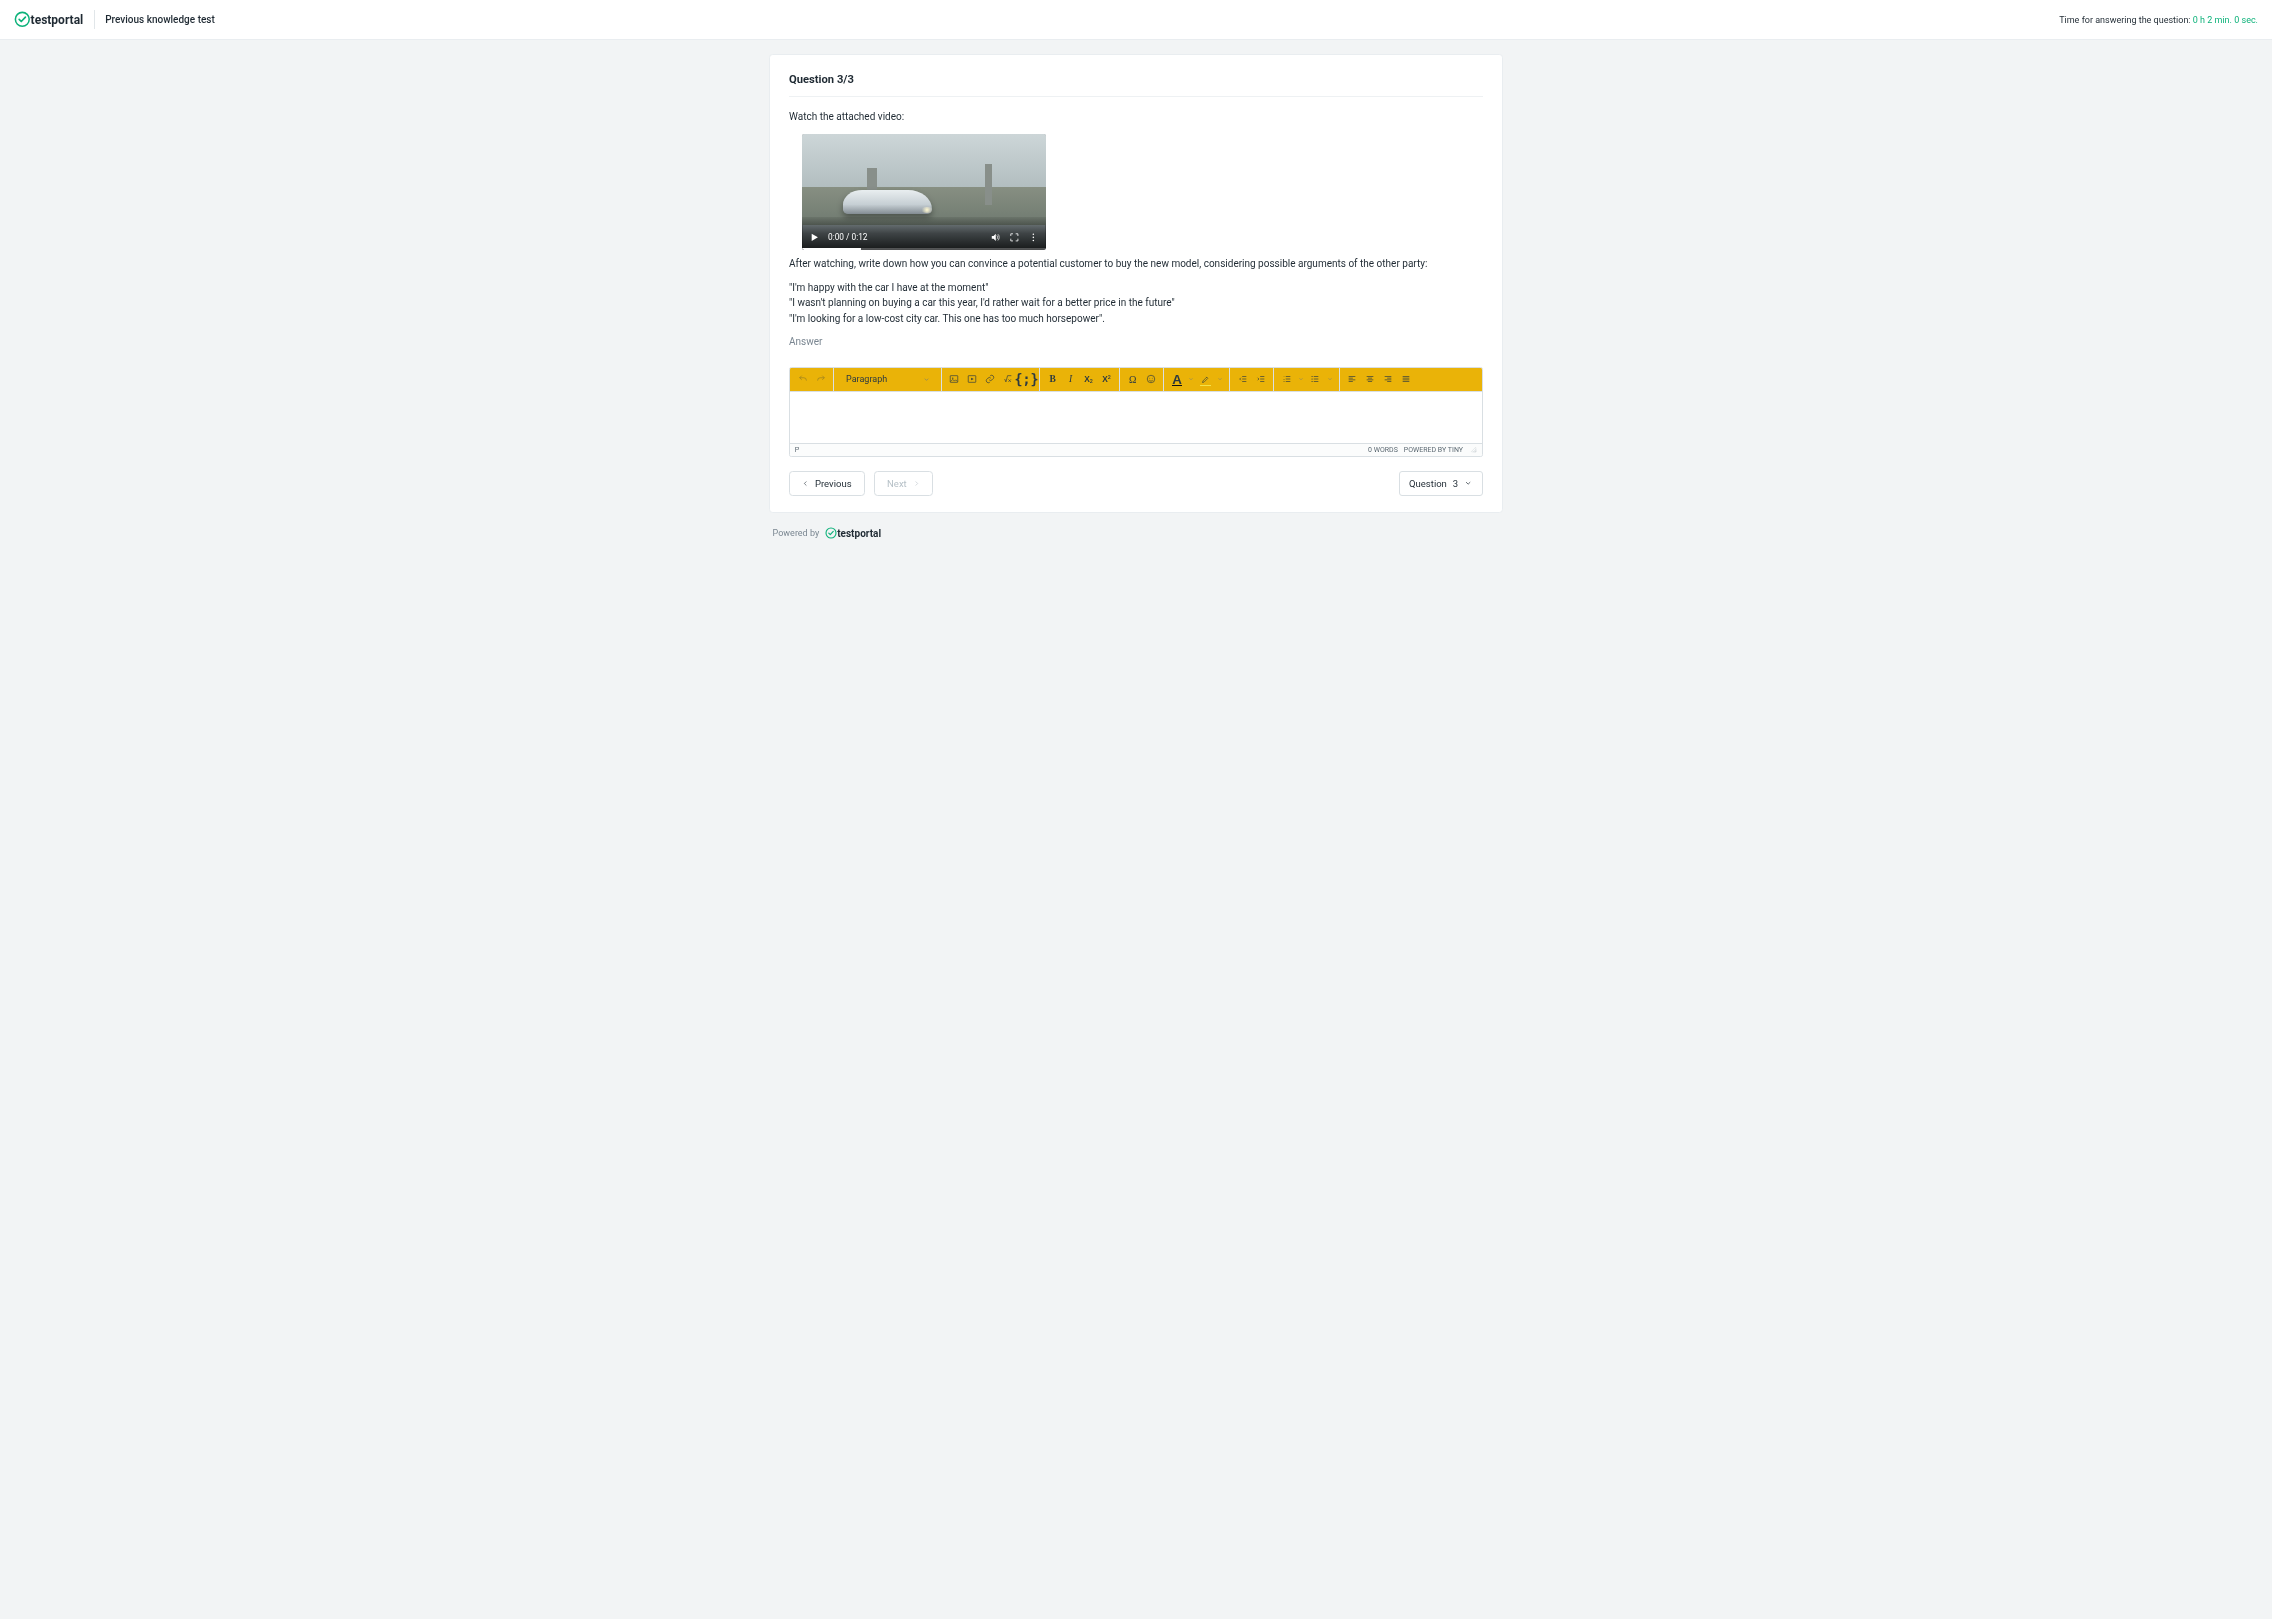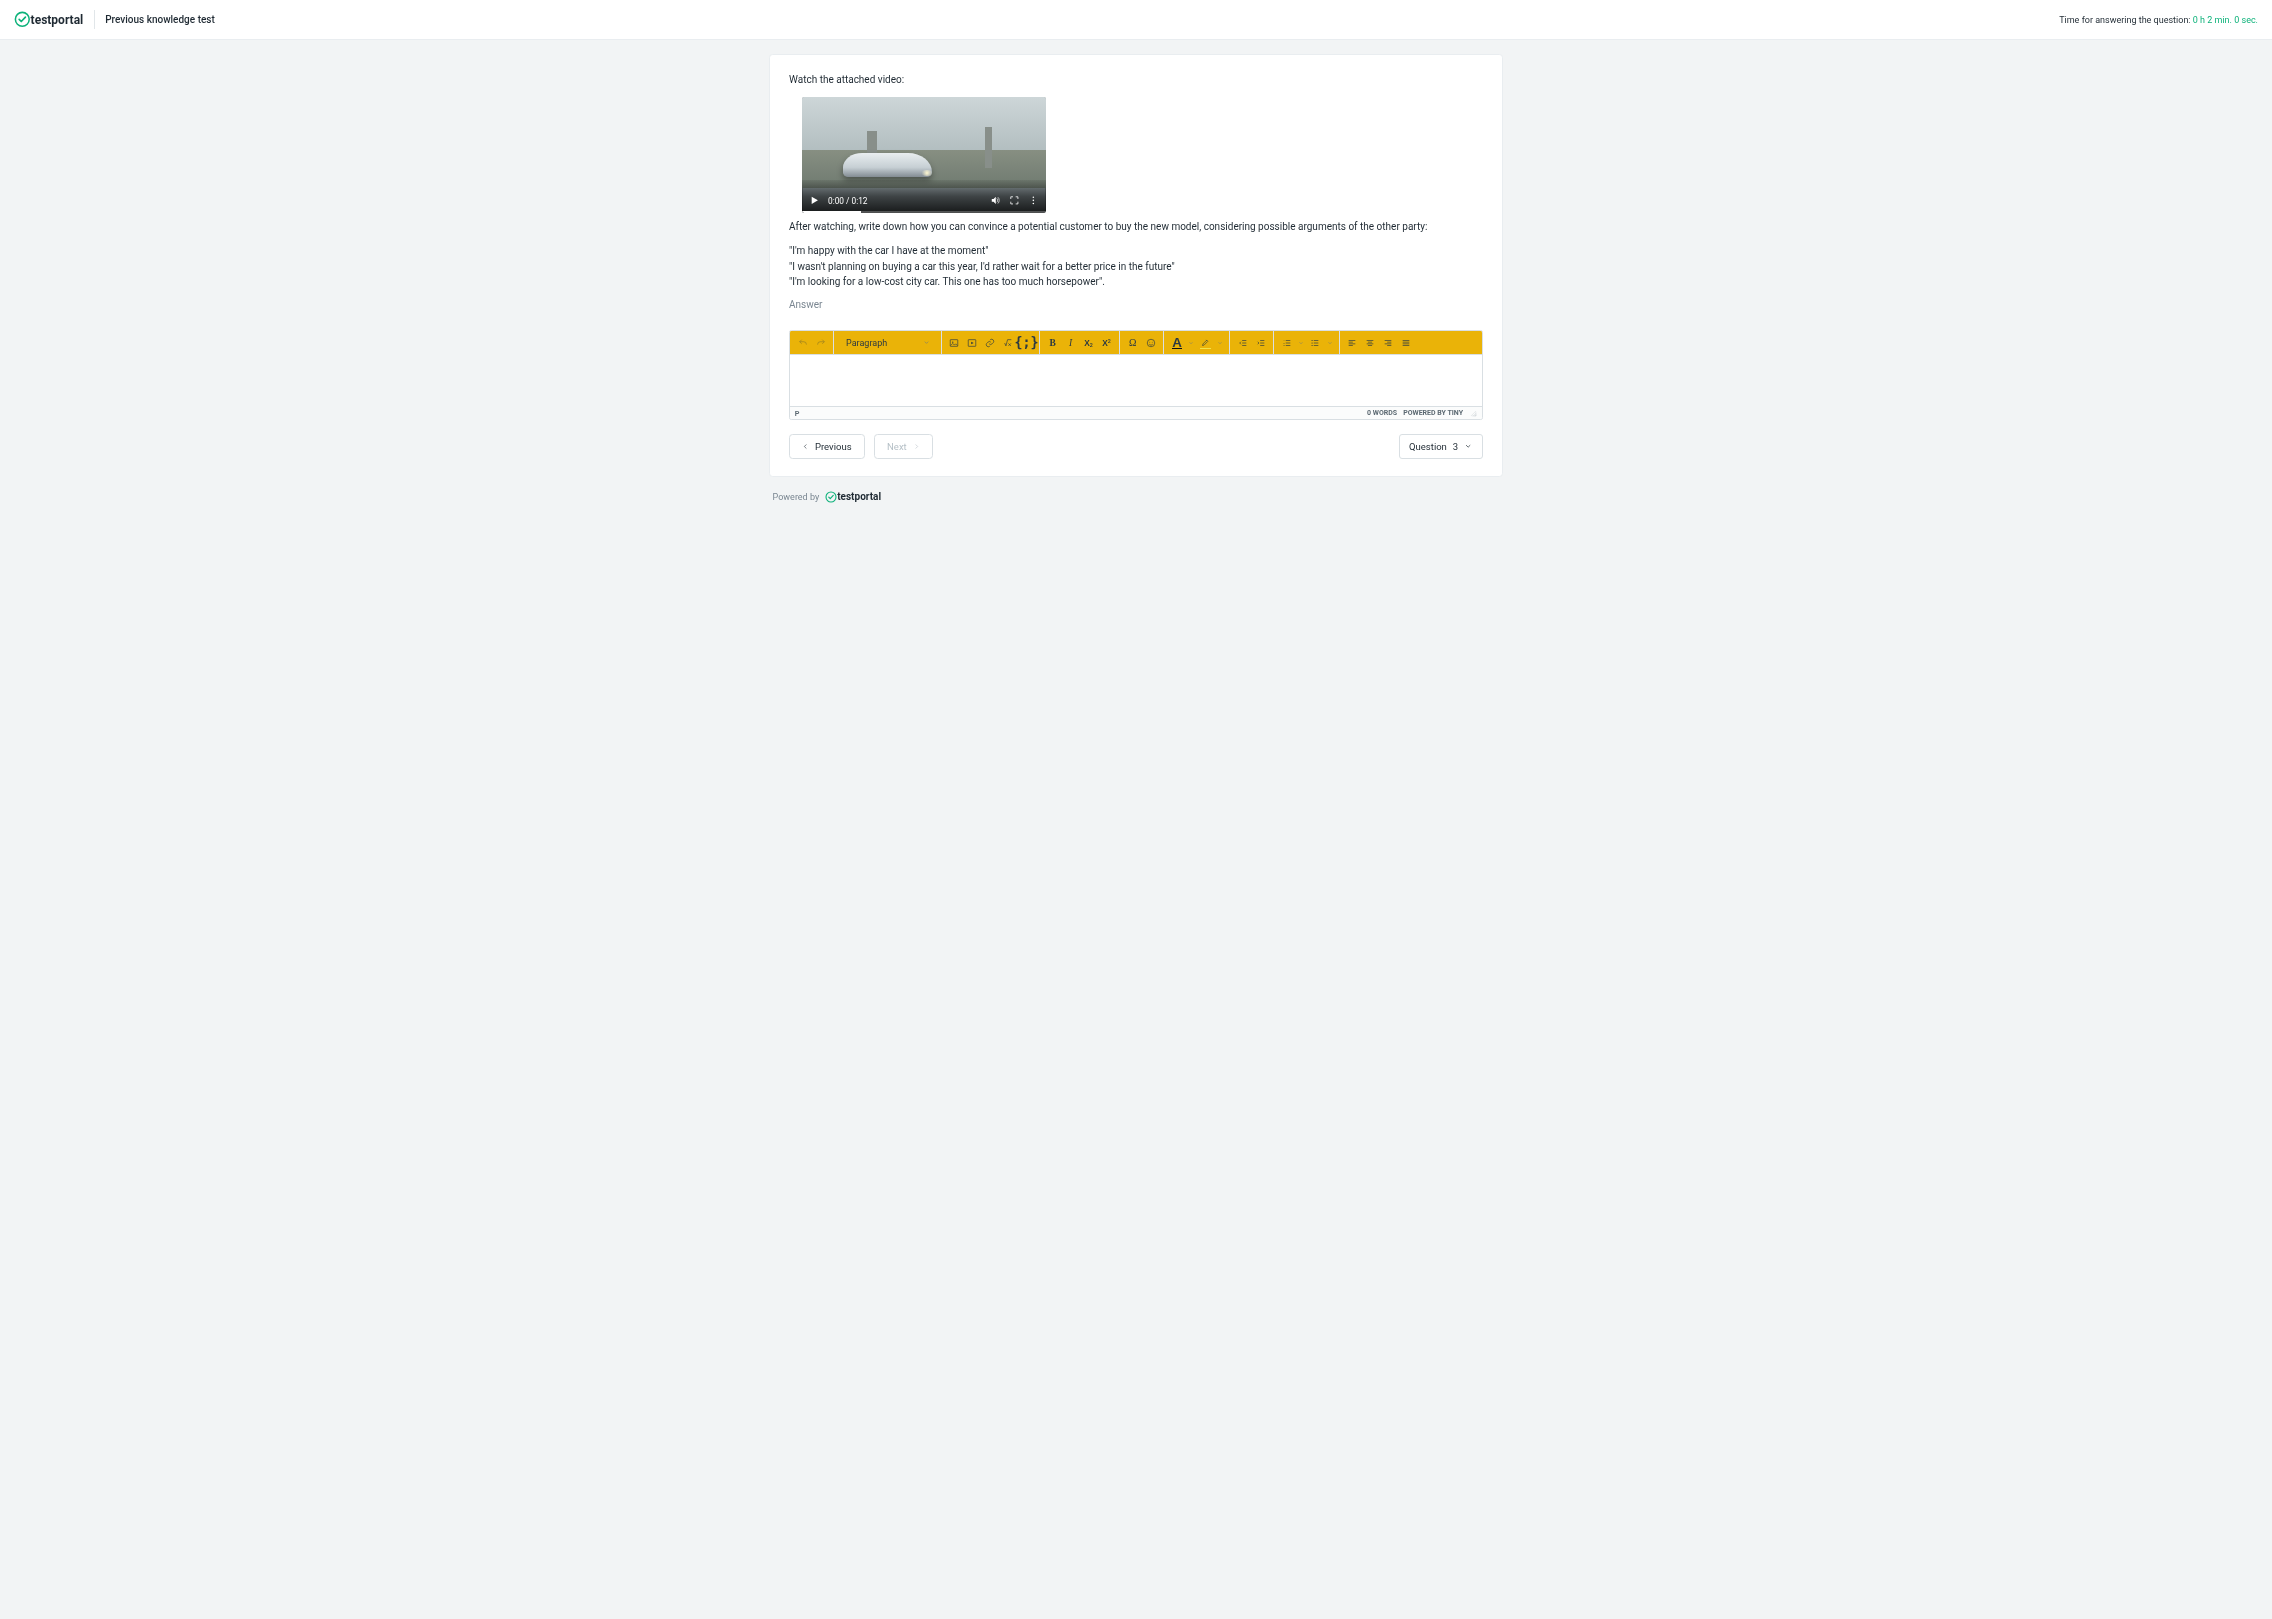--- a/index.html
+++ b/index.html
@@ -66,21 +66,21 @@
 .color-underline.text{background:#111;}
 .color-underline.hl{background:#f3e24b;}
 .split-chevron{width:10.7px;display:flex;align-items:center;justify-content:center;}
 .split-chevron svg{width:6px;height:6px;}
 .txt-sym{font-family:Georgia,serif;font-size:9.5px;font-weight:600;}
 .txt-sym.i{font-style:italic;font-weight:500;}
 .sub-sup{font-family:Arial,sans-serif;font-size:8.3px;font-weight:600;display:flex;align-items:baseline;}
 .sub-sup .s{font-size:5.3px;}
 
 .editor-body{min-height:51px;padding:6px;background:#fff;outline:none;}
-.editor-status{display:flex;align-items:center;justify-content:space-between;border-top:0.6px solid var(--border);background:#fbfcfc;font-size:7px;color:#5c6972;padding:1.8px 4.7px;font-weight:bold;}
+.editor-status{display:flex;align-items:center;justify-content:space-between;border-top:0.6px solid var(--border);background:#fbfcfc;font-size:7px;color:#5c6972;padding:1.8px 4.7px;}
 .editor-status .path{font-family:Arial;font-size:7px;color:#5c6972;}
 .editor-status .right{display:flex;align-items:center;gap:6px;}
 .resize-handle{width:8.3px;height:8.3px;opacity:.5;}
 
 
 .nav-row{display:flex;align-items:center;justify-content:space-between;margin-top:14px;}
 .nav-left{display:flex;gap:9.5px;}
 .nav-btn{display:flex;align-items:center;gap:6px;border:0.6px solid var(--border);background:#fff;border-radius:3.6px;padding:6px 12px;font-size:9.5px;cursor:pointer;color:var(--text);}
 .nav-btn.disabled{color:#b6c0c7;cursor:default;}
 .nav-btn svg{width:7px;height:7px;}
@@ -109,20 +109,21 @@
   </div>
   <div class="timer">
     <span>Time for answering the question:</span>
     <span> </span>
     <span class="val">0 h 2 min. 0 sec.</span>
   </div>
 </div>
 
 <div class="card">
   <div class="card-inner">
+    <div class="q-number">Question 3/3</div>
 
     <div class="q-body">
       <p>Watch the attached video:</p>
 
       <div class="video">
         <div class="video-bridge"></div>
         <div class="video-road"></div>
         <div class="video-pillar p1"></div>
         <div class="video-pillar p2"></div>
         <div class="video-car"></div>

